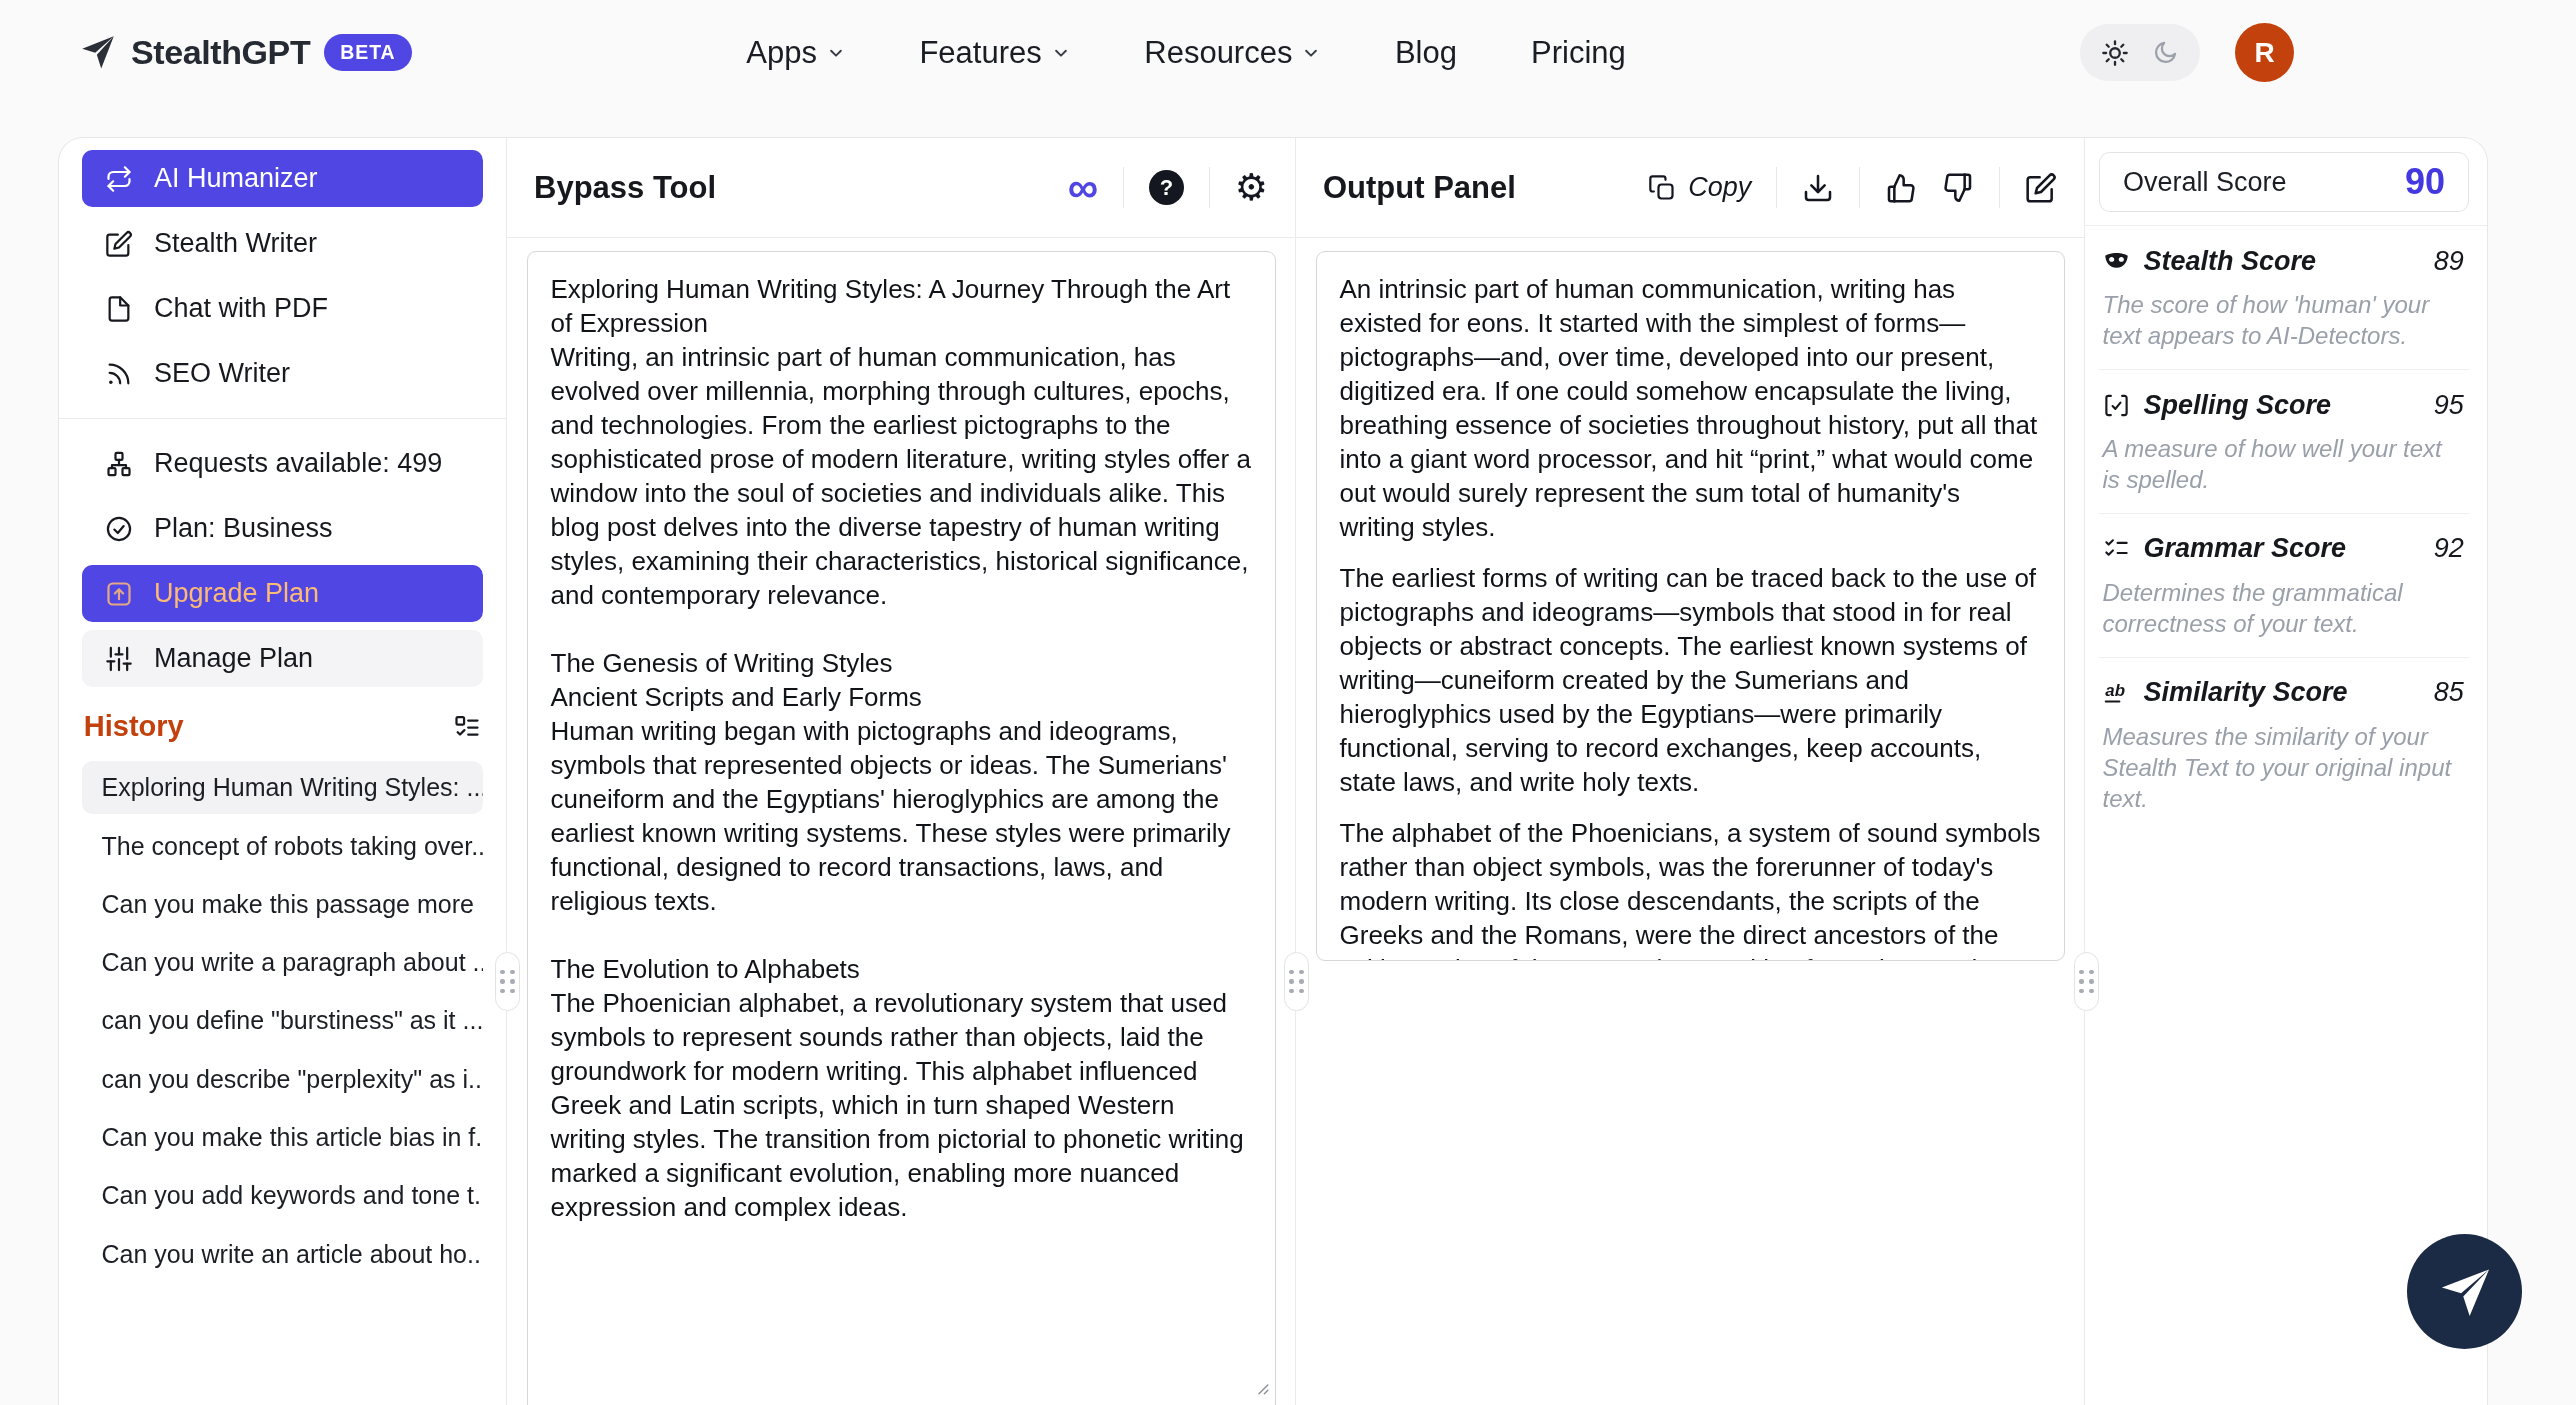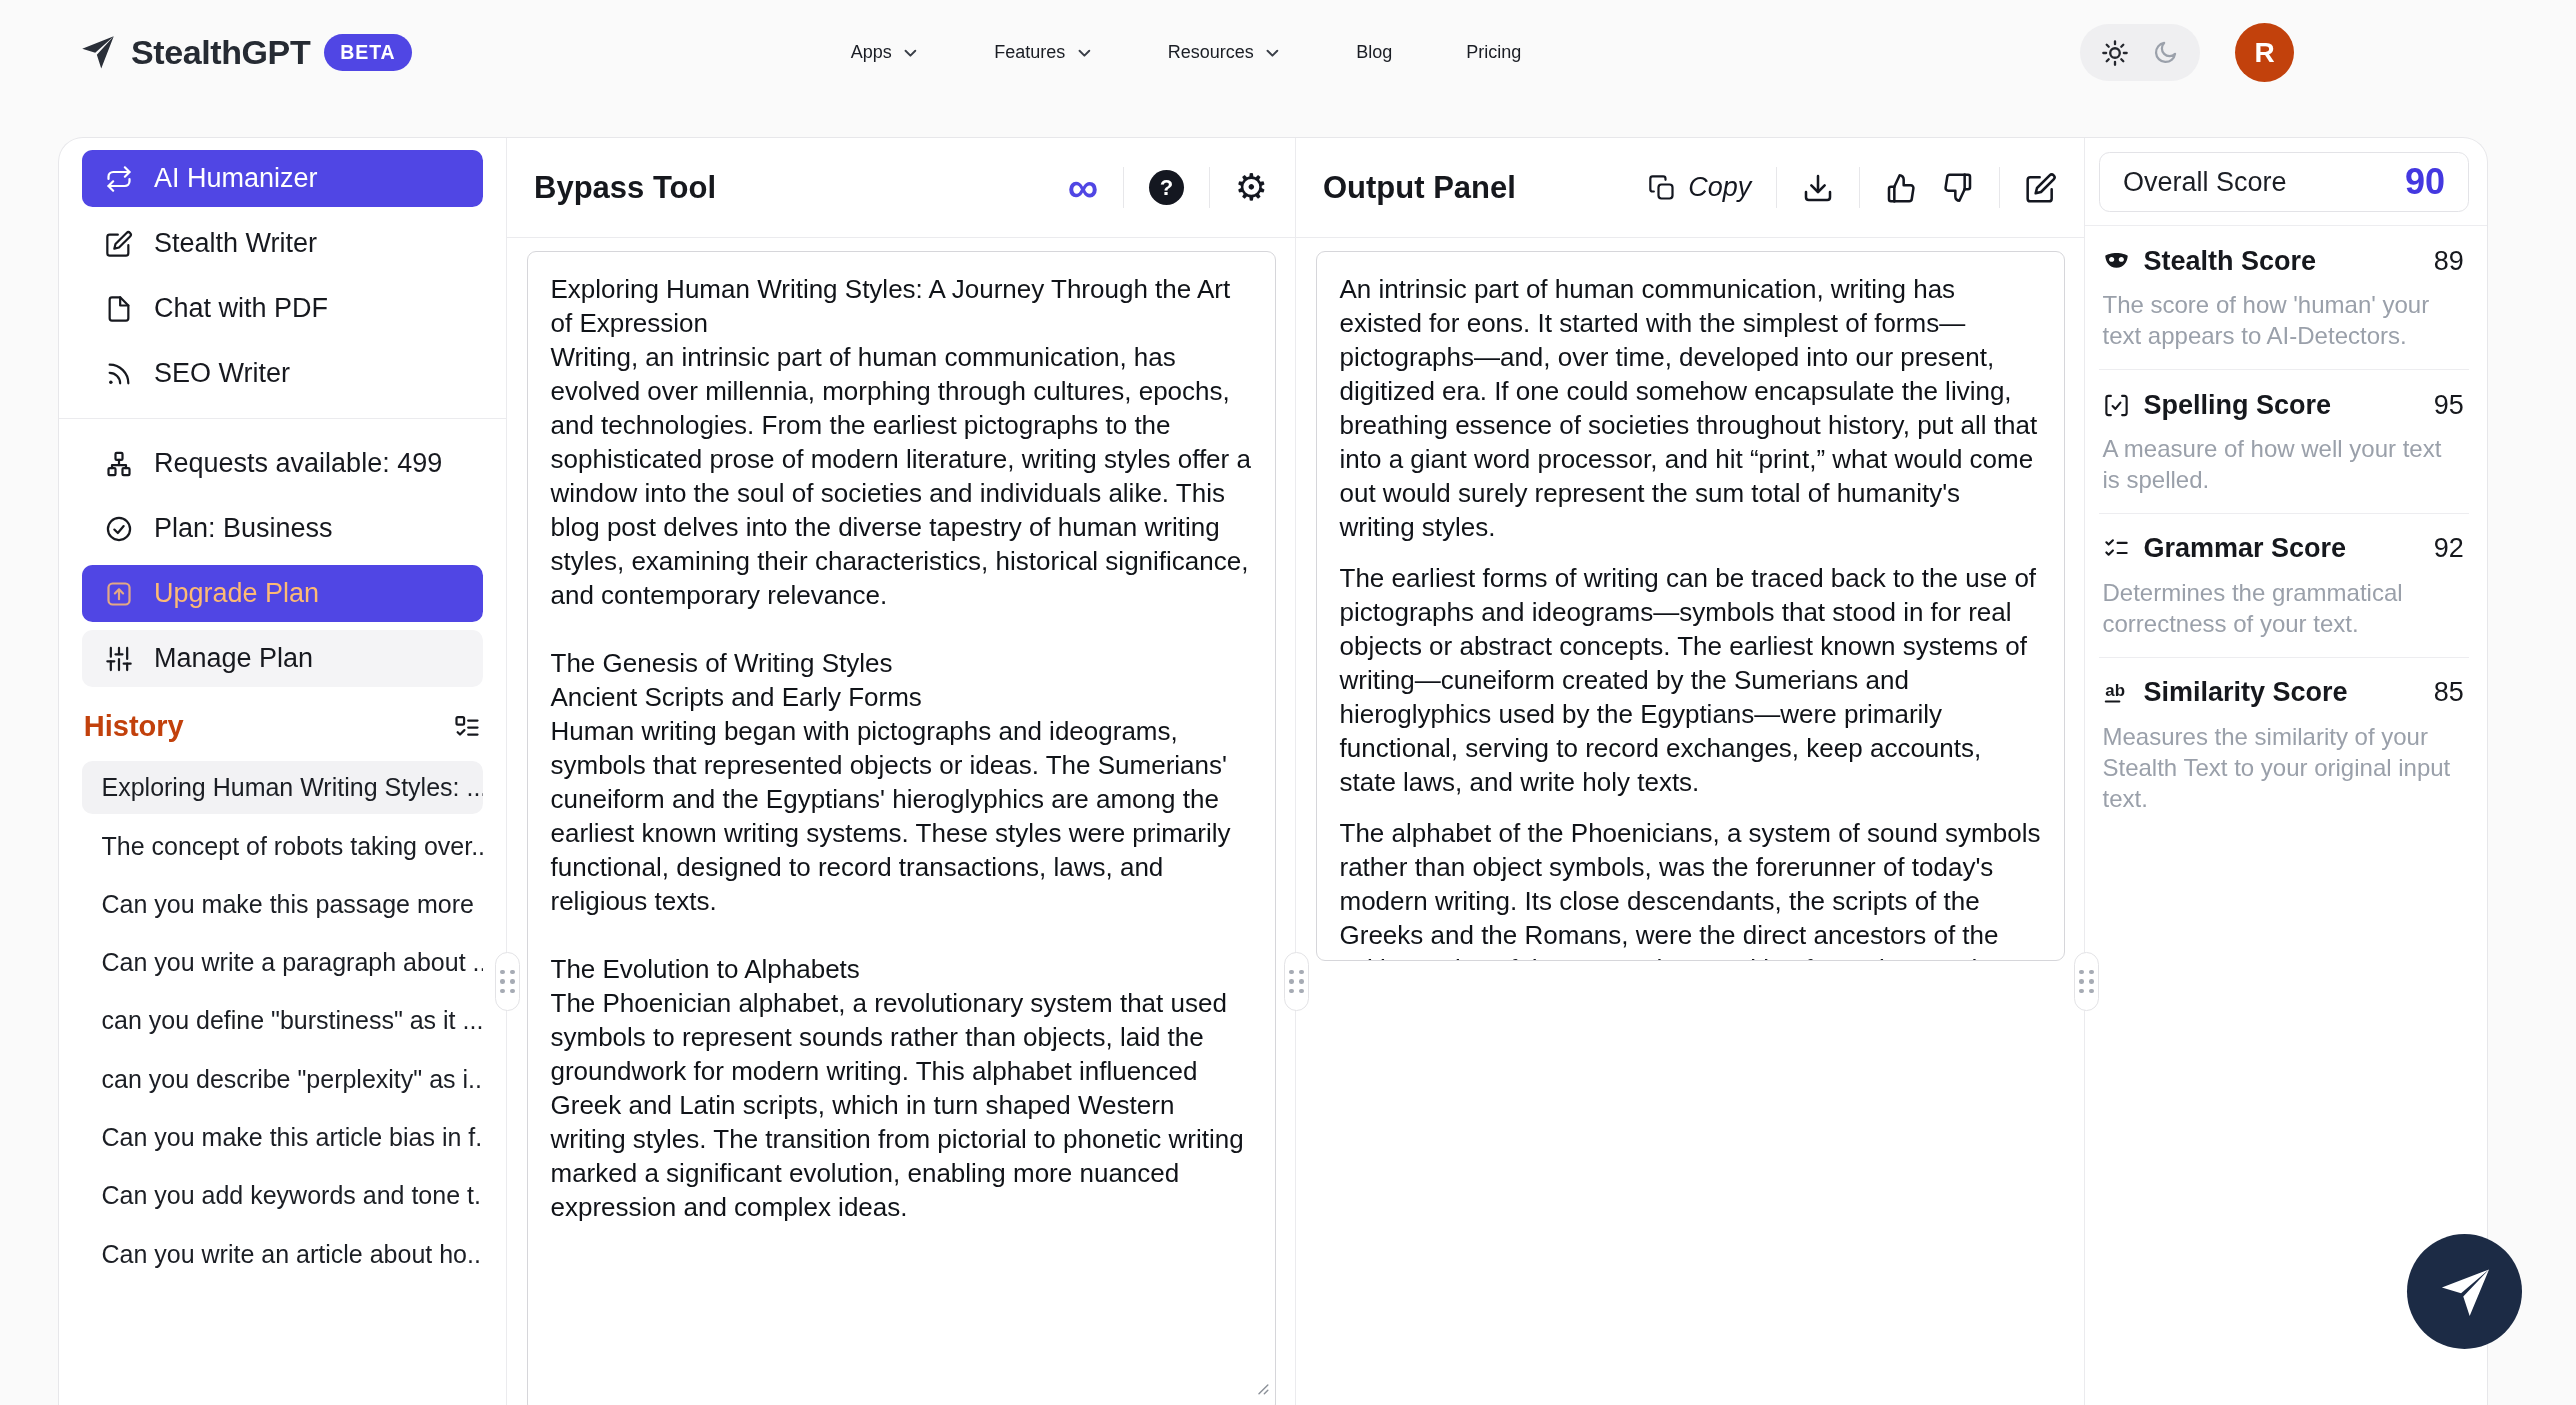--- a/index.html
+++ b/index.html
@@ -14,21 +14,21 @@
   
   .navbar { position:absolute; top:0; left:0; width:2372px; height:105px;
     display:flex; align-items:center; padding:0 78px; }
   .brand { display:flex; align-items:center; gap:14px; }
   .brand-icon { width:39px; height:39px; color:#2a2f38; }
   .brand-text { font-size:34px; font-weight:700; color:#262b33; letter-spacing:-0.4px; }
   .beta-badge { background:#5046e4; color:#fff; font-size:19.5px; font-weight:700;
     letter-spacing:0.9px; padding:7px 16px; border-radius:886px; }
   .nav-links { position:absolute; left:50%; transform:translateX(-50%);
     display:flex; align-items:center; gap:74px; }
-  .nav-link { display:flex; align-items:center; gap:9px; font-size:18px;
+  .nav-link { display:flex; align-items:center; gap:9px; font-size:31px;
     font-weight:500; color:#1a1d24; cursor:pointer; white-space:nowrap; }
   .nav-link svg { width:19.5px; height:19.5px; color:#3a3f48; }
   .nav-right { margin-left:auto; display:flex; align-items:center; gap:35px; }
   .theme-toggle { background:#efeff1; border-radius:886px; height:57px;
     display:flex; align-items:center; gap:23px; padding:0 21px; }
   .theme-toggle .sun { width:28px; height:28px; color:#24272e; }
   .theme-toggle .moon { width:27px; height:27px; color:#9ba1ab; }
   .avatar { width:59px; height:59px; border-radius:50%; background:#c2410c;
     color:#fff; font-size:28px; font-weight:600; display:flex;
     align-items:center; justify-content:center; }
@@ -92,21 +92,21 @@
   .resize-grip { position:absolute; right:4.4px; bottom:4.4px; width:19.5px; height:19.5px; cursor:nwse-resize; }
   .resize-grip svg { width:19.5px; height:19.5px; color:#8b9098; }
 
   
   .scores { flex:1; padding:14px 18px 0 14px; }
   .overall-box { border:1.3px solid #e3e3e7; border-radius:10.6px; height:60px;
     display:flex; align-items:center; padding:0 23px; }
   .overall-label { font-size:27px; color:#1b1e24; }
   .overall-value { margin-left:auto; font-size:36px; font-weight:700; color:#4438e0; }
   .scores-divider { height:0.9px; background:#ededf0; margin:13.3px -18px 0 -14px; }
-  .score-row { padding:19.5px 5.3px 18px 3.5px; border-bottom:0.9px solid #ededf0; }
+  .score-row { padding:19.5px 5.3px 18px 3.5px; border-bottom:0.9px solid #ededf0;font-style:italic; }
   .score-row:last-child { border-bottom:none; }
   .score-head { display:flex; align-items:center; }
   .score-head svg { width:27px; height:27px; color:#16181d; flex:0 0 27px; }
   .score-label { font-size:27px; font-weight:600; color:#16181d; margin-left:14px; }
   .score-value { margin-left:auto; font-size:27px; color:#16181d; }
   .score-desc { margin-top:12.4px; font-size:24px; line-height:31px; color:#9aa0aa; max-width:390px; }
 
   
   .drag-handle { position:absolute; top:814px; width:25px; height:59px;
     background:#fff; border:0.9px solid #e3e3e6; border-radius:12.4px;

